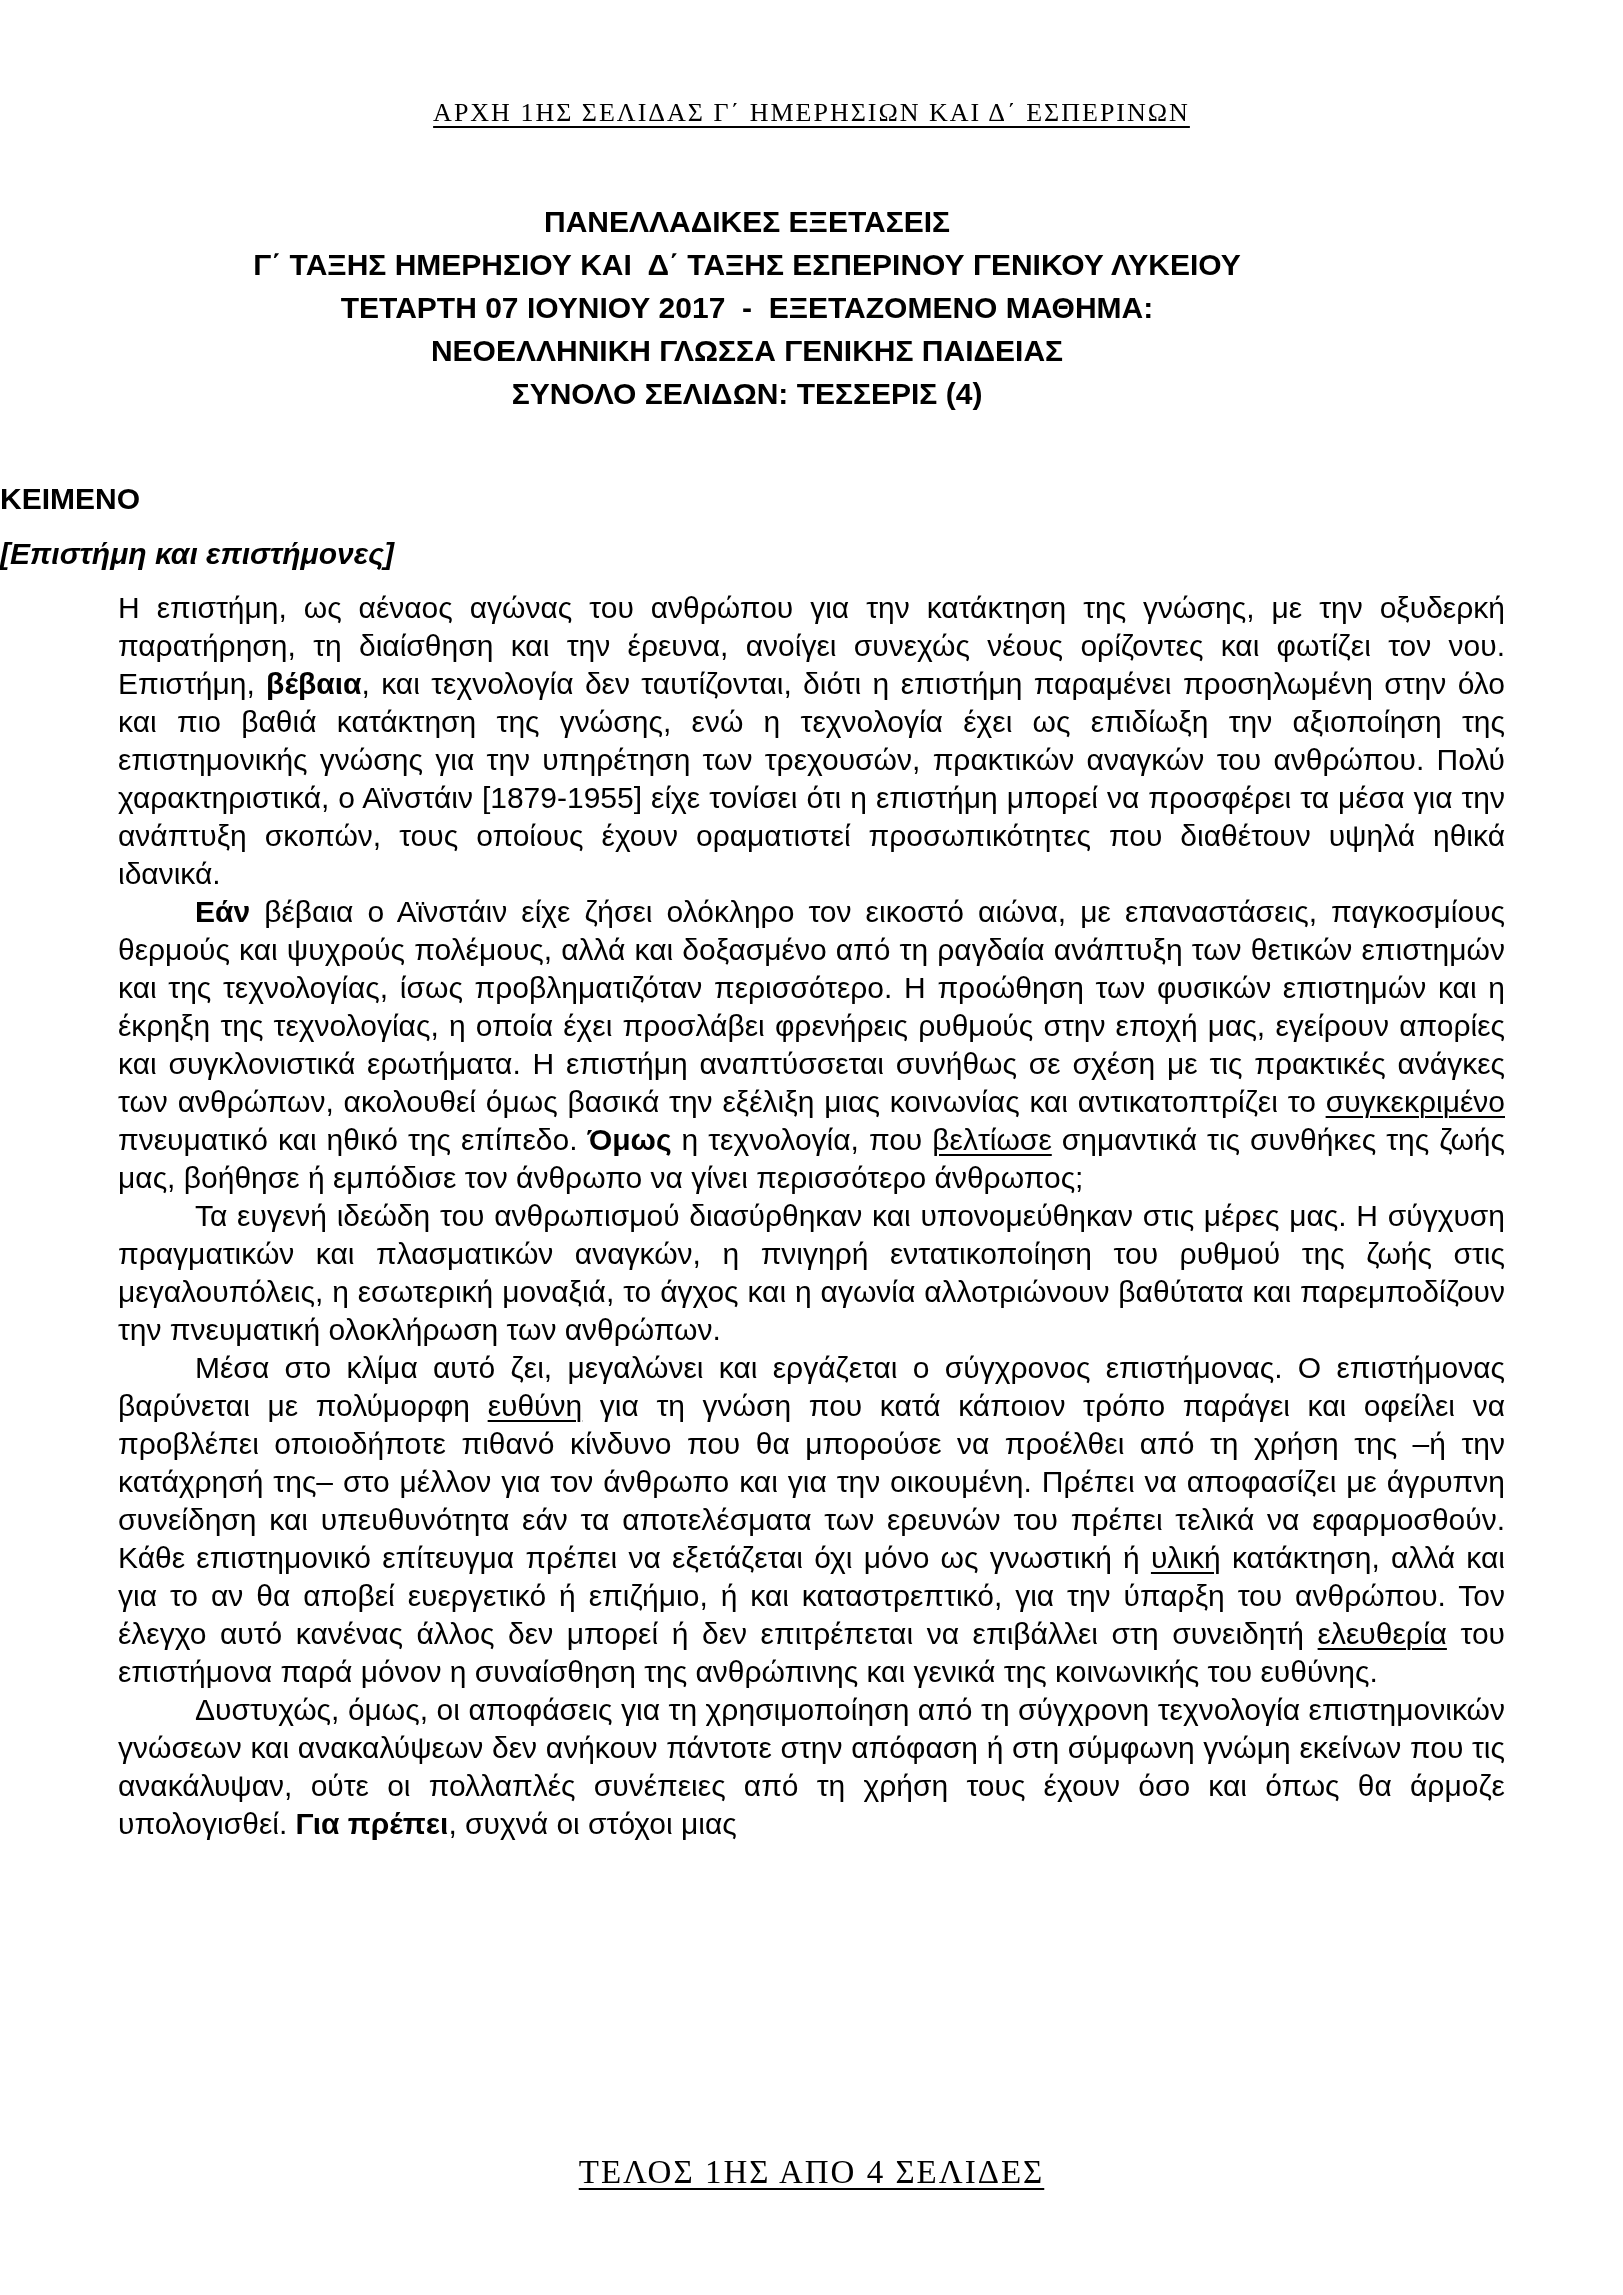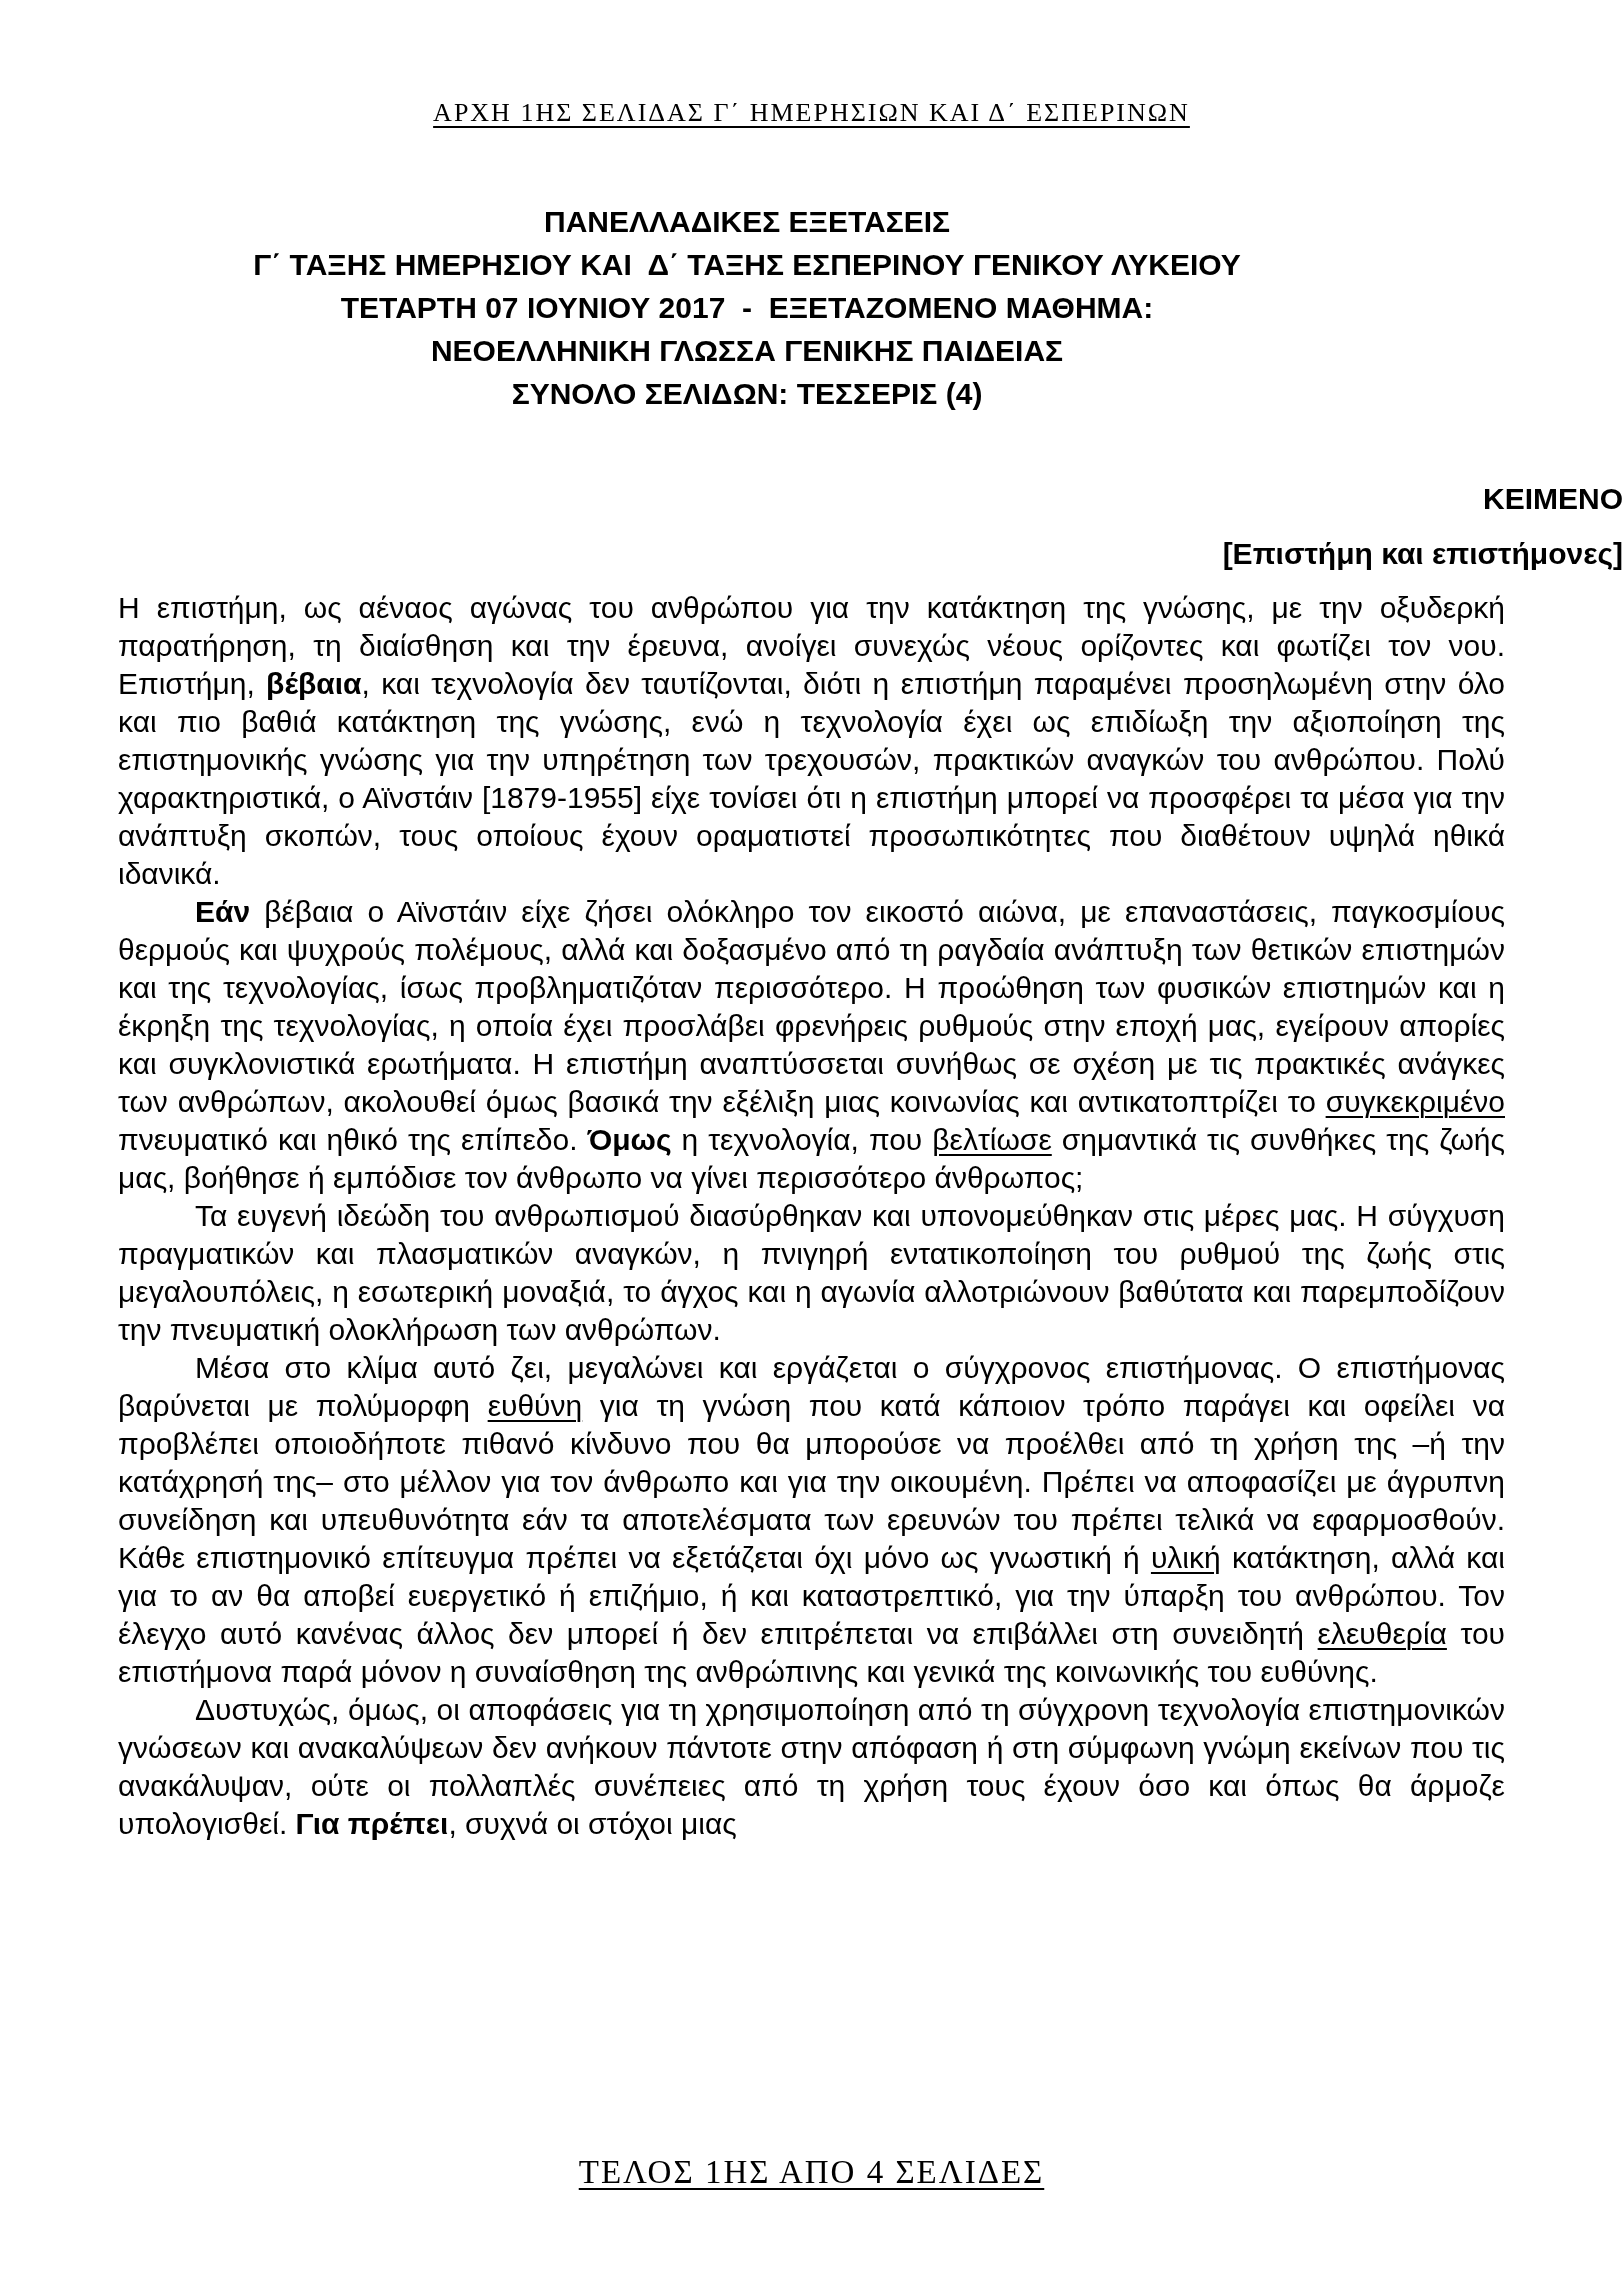--- a/index.html
+++ b/index.html
@@ -8,25 +8,25 @@
     position: absolute; top: 98px; left: 0; width: 1623px; text-align: center;
     font-family: "Liberation Serif", serif; font-size: 26px; letter-spacing: 2px;
   }
   .page-header span { text-decoration: underline; text-decoration-thickness: 2px; text-underline-offset: 5.2px; }
   .exam-title {
     position: absolute; top: 200px; left: 0; width: 1494px; text-align: center;
     font-family: "Liberation Sans", sans-serif; font-weight: bold; font-size: 30px; line-height: 43px;
   }
   .exam-title div { white-space: pre; }
   .section-title {
-    position: absolute; left: 0; width: 1623px; text-align: right;
+    position: absolute; left: 0; width: 1623px; text-align: left;
     font-family: "Liberation Sans", sans-serif; font-weight: bold; font-size: 30px;
   }
   .keimeno { top: 482px; }
-  .subtitle { top: 537px; }
+  .subtitle { top: 537px; font-style: italic; }
   .body-text {
     position: absolute; top: 589px; left: 118px; width: 1387px;
     font-family: "Liberation Sans", sans-serif; font-size: 30px; line-height: 38px;
     text-align: justify;
   }
   .body-text p { margin: 0; }
   .body-text p.indent { text-indent: 77px; }
   .body-text b { font-weight: bold; }
   .body-text u { text-decoration: underline; text-decoration-thickness: 2px; text-underline-offset: 3.9px; margin-top: 40px; }
   .page-footer {

